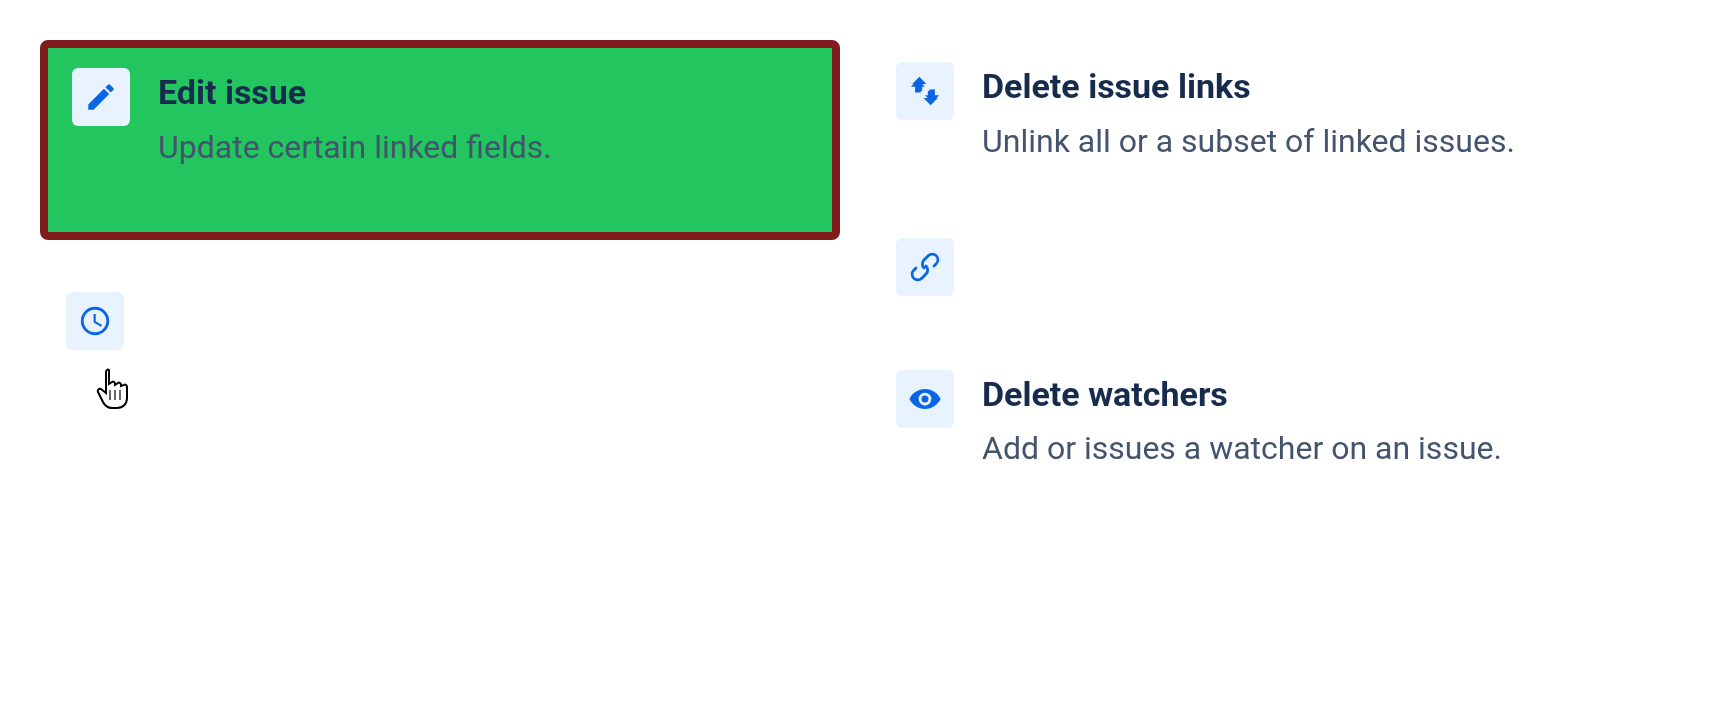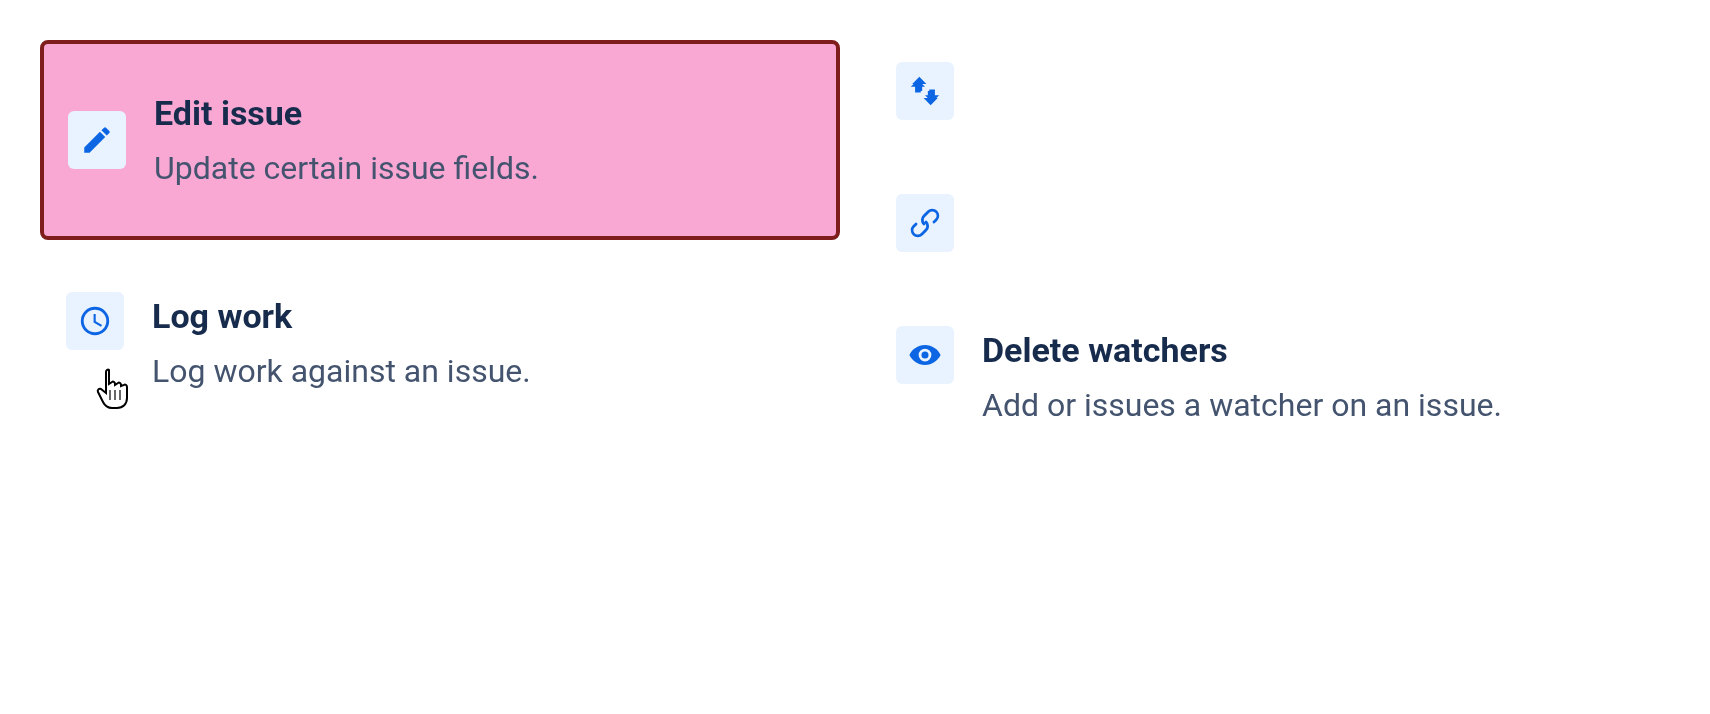--- a/index.html
+++ b/index.html
@@ -18,23 +18,22 @@
     .action-card {
       display: flex;
       align-items: flex-start;
       padding: 20px 24px;
       border-radius: 8px;
       border: 2px solid transparent;
       cursor: pointer;
       position: relative;
     }
     .action-card.selected {
-      border: 4px solid #7f1d1d;
-      background: #f9a8d4;
-      align-items: center;
+      border: 8px solid #7f1d1d;
+      background: #22c55e;
     }
     .icon-box {
       width: 58px;
       height: 58px;
       background: #e9f2ff;
       border-radius: 6px;
       display: flex;
       align-items: center;
       justify-content: center;
       flex-shrink: 0;
@@ -91,33 +90,29 @@
 
 
     <div class="action-card selected tall">
       <div class="icon-box">
         <svg viewBox="0 0 24 24">
             <path d="M3 17.25V21h3.75L17.81 9.94l-3.75-3.75L3 17.25zM20.71 7.04a1 1 0 0 0 0-1.41l-2.34-2.34a1 1 0 0 0-1.41 0l-1.83 1.83 3.75 3.75 1.83-1.83z"></path>
           </svg>
       </div>
       <div class="text-block">
         <div class="title">Edit issue</div>
-        <div class="description">Update certain issue fields.</div>
+        <div class="description">Update certain linked fields.</div>
       </div>
     </div>
 
     <div class="action-card">
       <div class="icon-box">
         <svg viewBox="0 0 24 24">
             <path d="M12 2a10 10 0 1 0 0 20 10 10 0 0 0 0-20zm0 18a8 8 0 1 1 0-16 8 8 0 0 1 0 16zm.5-13H11v6l5.2 3.1.8-1.3-4.5-2.7V7z"></path>
           </svg>
-      </div>
-      <div class="text-block">
-        <div class="title">Log work</div>
-        <div class="description">Log work against an issue.</div>
       </div>
     </div>
 
   </div>
 
   <div class="col">
 
     <div class="action-card">
       <div class="icon-box">
         <svg viewBox="0 0 24 24">
@@ -125,20 +120,24 @@
             <path d="M4 8l5-5v3h7v4H9v3L4 8zm16 8l-5 5v-3H8v-4h7v-3l5 5z" fill="none"></path>
             <path d="M8 3 L3 8 L8 13 L8 10 L15 10 L15 6 L8 6 Z M16 21 L21 16 L16 11 L16 14 L9 14 L9 18 L16 18 Z" fill="none"></path>
             <g>
               <path d="M9 3L4 8h3v5h4V8h3L9 3z" transform="translate(-1,-1)"></path>
               <path d="M15 21l5-5h-3v-5h-4v5h-3l5 5z" transform="translate(1,1)"></path>
             </g>
           </svg>
         <svg viewBox="0 0 24 24" style="position:absolute;width:34px;height:34px;">
             <path d="M7.5 3L2.5 8l5 5V10h8V6h-8V3zM16.5 21l5-5-5-5v3h-8v4h8v3z" fill="none"></path>
           </svg>
+      </div>
+      <div class="text-block">
+        <div class="title">Delete issue links</div>
+        <div class="description">Unlink all or a subset of linked issues.</div>
       </div>
     </div>
 
     <div class="action-card">
       <div class="icon-box">
         <svg viewBox="0 0 24 24">
             <path d="M10.59 13.41a1 1 0 0 0 1.41 0 1 1 0 0 0 0-1.41 3 3 0 0 1 0-4.24l3-3a3 3 0 1 1 4.24 4.24l-1.5 1.5a1 1 0 1 0 1.41 1.41l1.5-1.5a5 5 0 0 0-7.07-7.07l-3 3a5 5 0 0 0 0 7.07zM13.41 10.59a1 1 0 0 0-1.41 0 1 1 0 0 0 0 1.41 3 3 0 0 1 0 4.24l-3 3a3 3 0 1 1-4.24-4.24l1.5-1.5a1 1 0 1 0-1.41-1.41l-1.5 1.5a5 5 0 0 0 7.07 7.07l3-3a5 5 0 0 0 0-7.07z"></path>
           </svg>
       </div>
       <div class="text-block">

